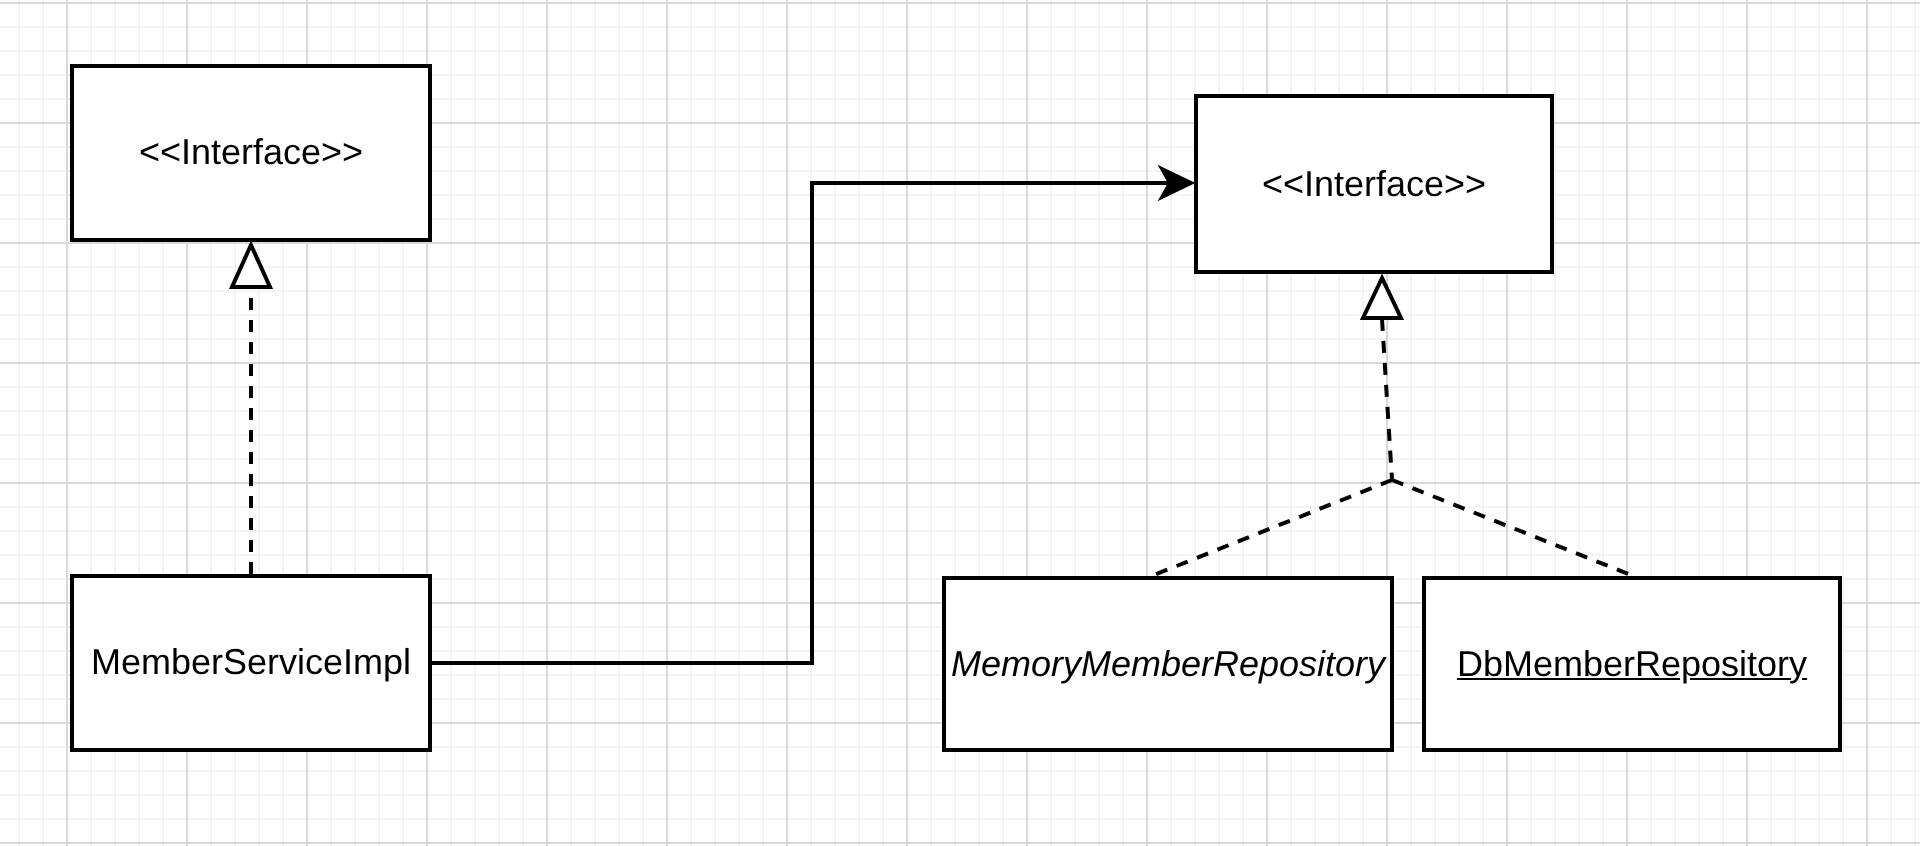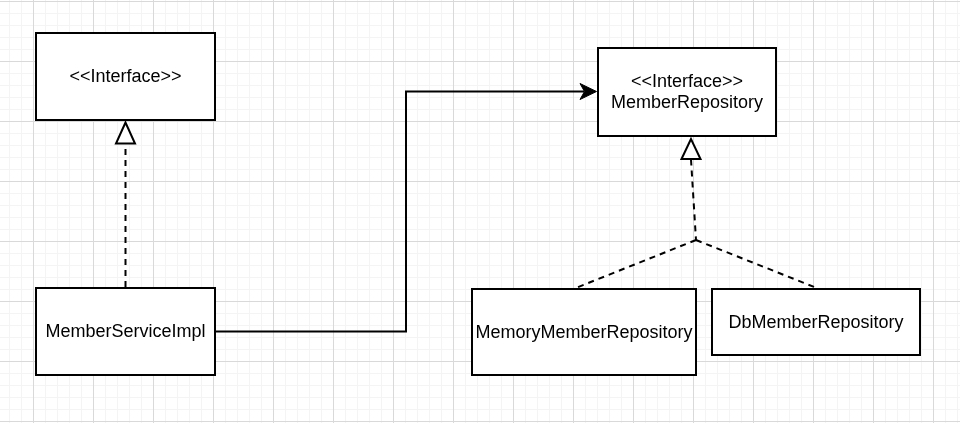--- a/index.html
+++ b/index.html
@@ -37,22 +37,22 @@
     align-items: center;
     justify-content: center;
     text-align: center;
     font-size: 18px;
     line-height: 21px;
     cursor: default;
   }
   .node-member-service        { left: 35px;  top: 32px;  width: 181px; height: 89px; }
   .node-member-service-impl   { left: 35px;  top: 287px; width: 181px; height: 89px; }
   .node-member-repository     { left: 597px; top: 47px;  width: 180px; height: 90px; }
-  .node-memory-member-repo    { left: 471px; top: 288px; width: 226px; height: 88px; }
-  .node-db-member-repo        { left: 711px; top: 288px; width: 210px; height: 68px; }
+  .node-memory-member-repo    { left: 471px; top: 288px; width: 226px; height: 88px; font-style: italic; }
+  .node-db-member-repo        { left: 711px; top: 288px; width: 210px; height: 88px; text-decoration: underline; }
 </style>
 </head>
 <body>
 
 <div class="canvas">
 
   <svg class="edges-layer" width="960" height="423" viewBox="0 0 960 423" xmlns="http://www.w3.org/2000/svg">
 
     
     <g>
@@ -74,21 +74,20 @@
       <path d="M 696 240 L 818 288.5" fill="none" stroke="#000000" stroke-width="2" stroke-dasharray="6 5"></path>
     </g>
   </svg>
 
   <div class="uml-node node-member-service">
     <span>&lt;&lt;Interface&gt;&gt;</span>
   </div>
 
   <div class="uml-node node-member-repository">
     <span>&lt;&lt;Interface&gt;&gt;</span>
-    <span>MemberRepository</span>
   </div>
 
   <div class="uml-node node-member-service-impl">
     <span>MemberServiceImpl</span>
   </div>
 
   <div class="uml-node node-memory-member-repo">
     <span>MemoryMemberRepository</span>
   </div>
 

